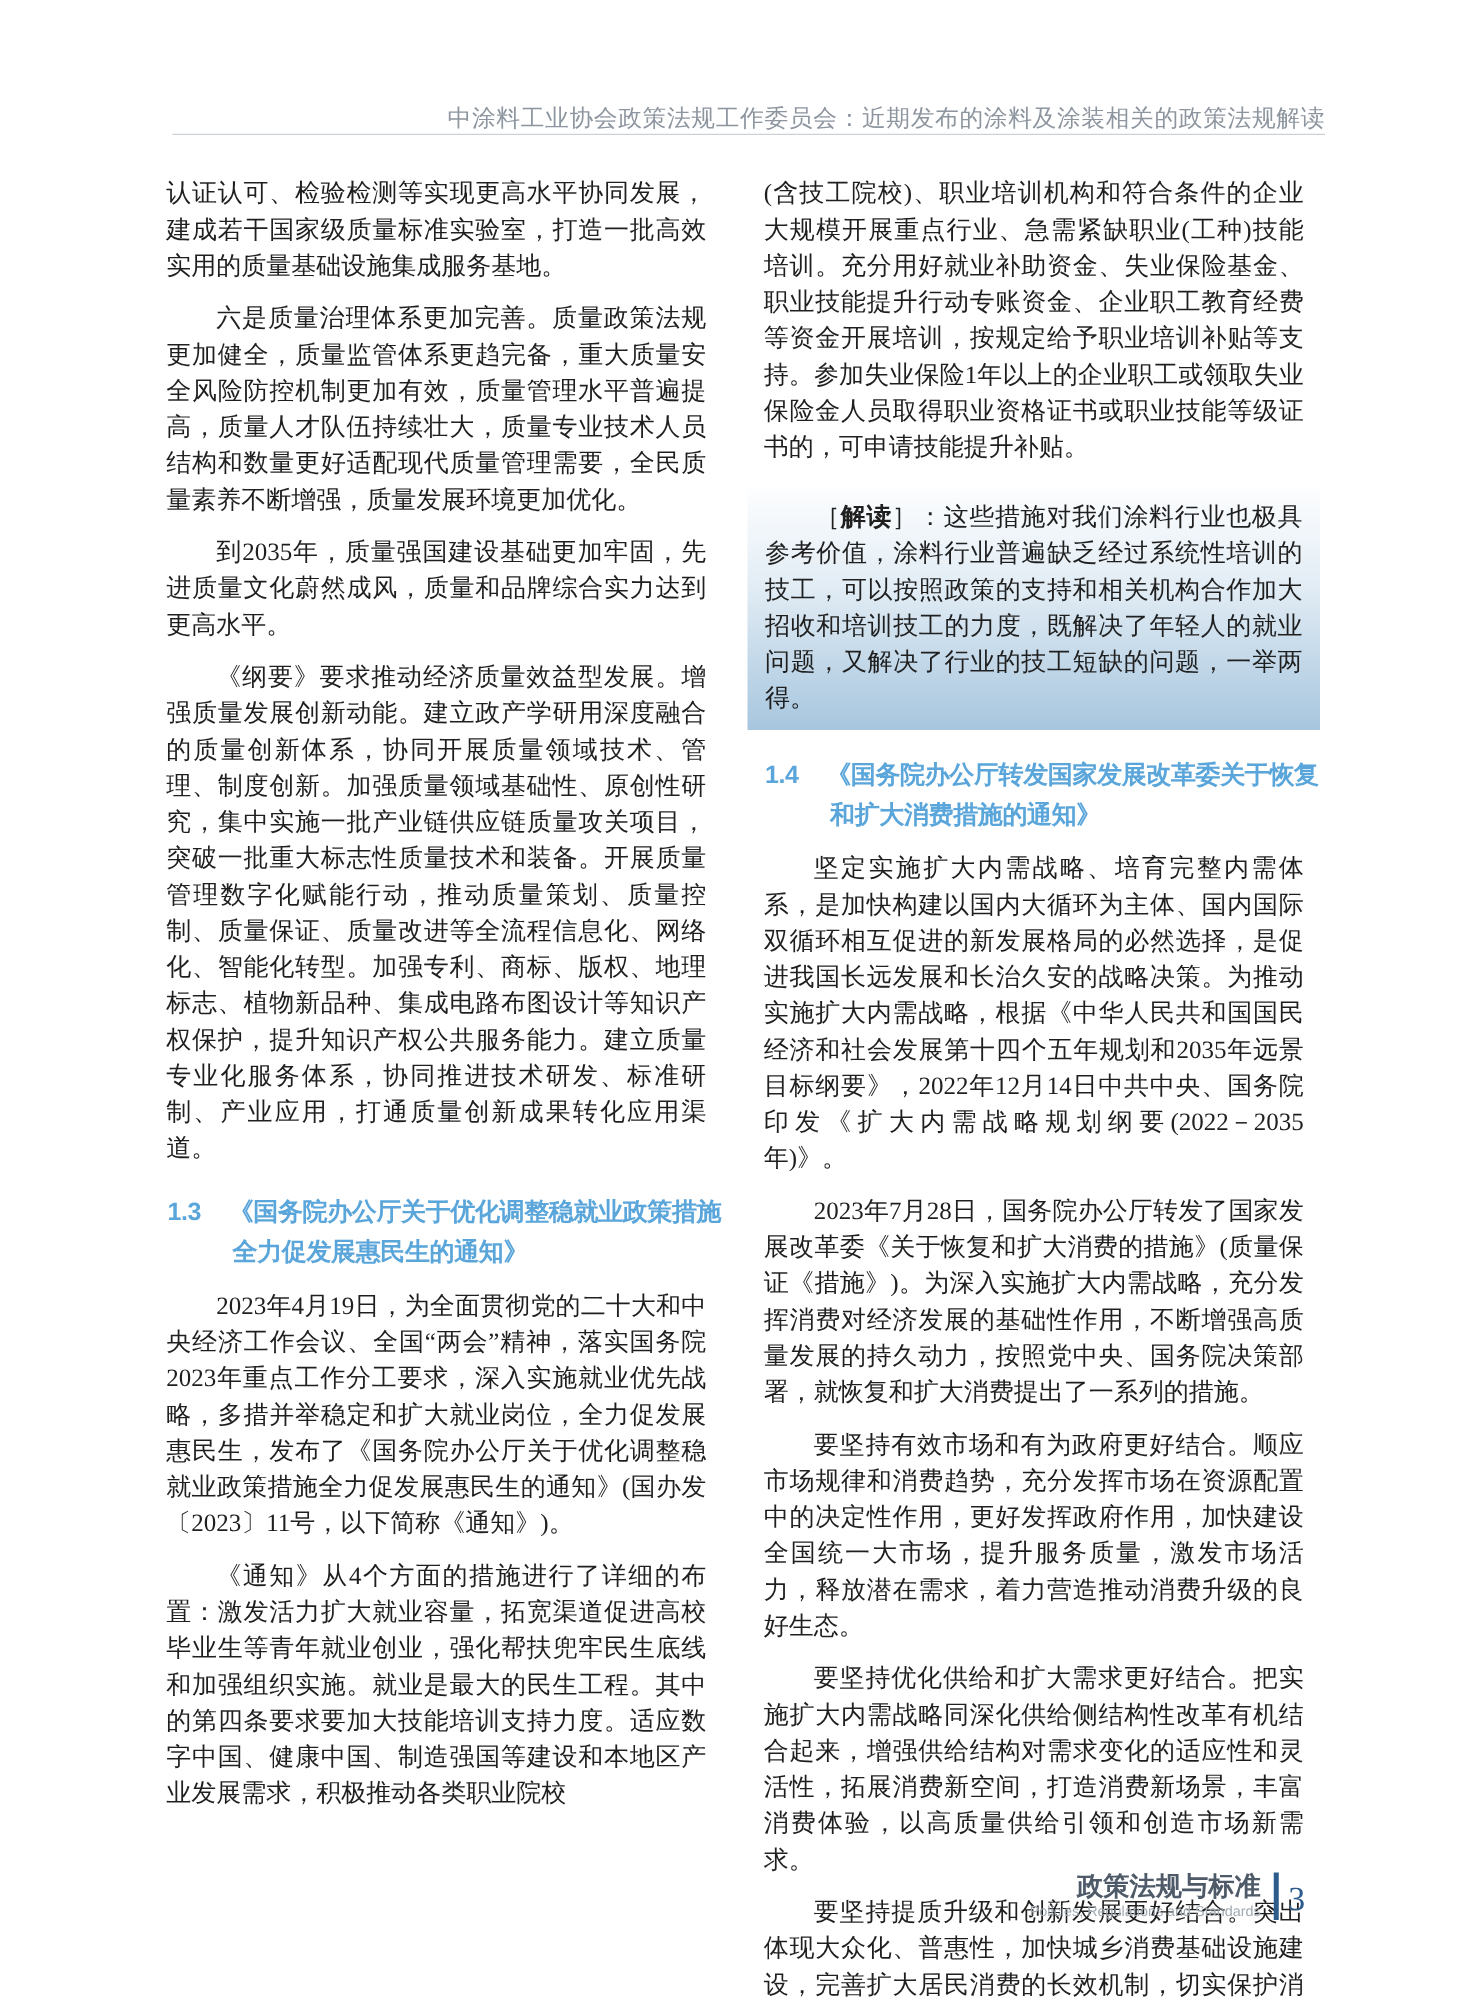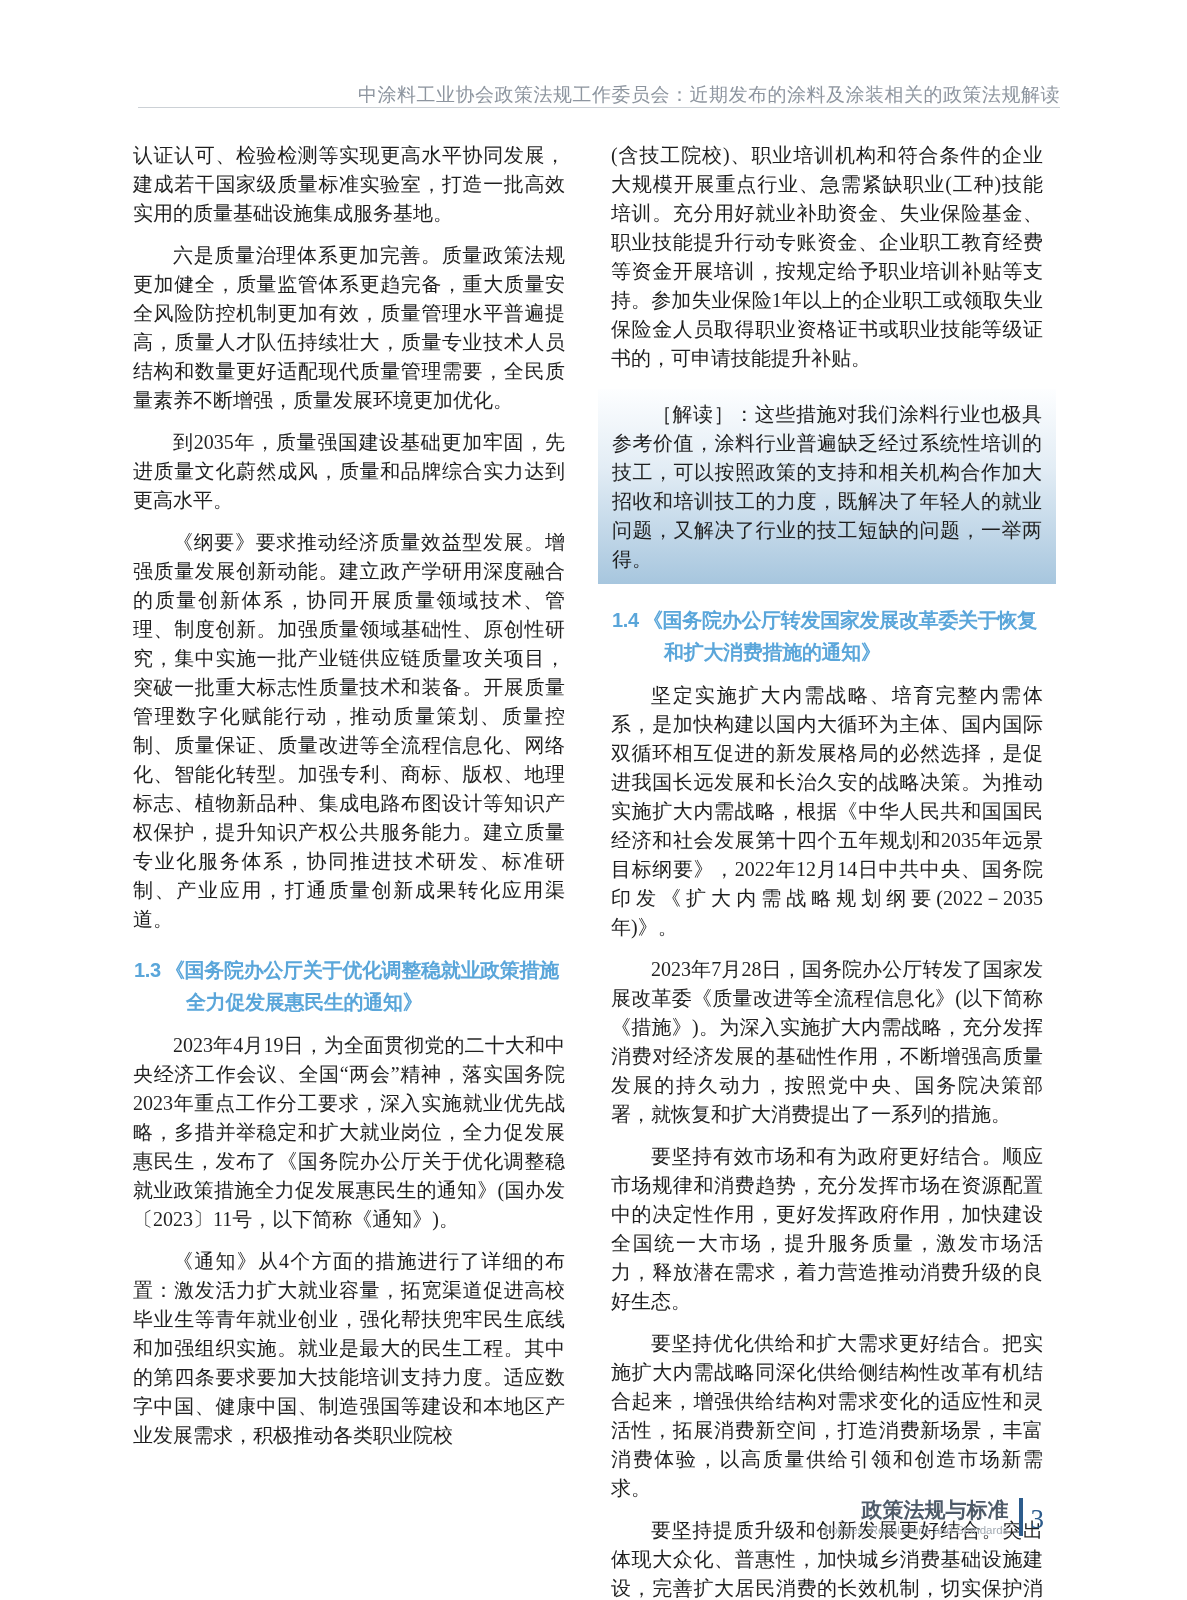--- a/index.html
+++ b/index.html
@@ -29,30 +29,30 @@
   .col-right { left:598px; }
   .col p { margin:13px; }
   .indent { text-indent:2em; }
   
   .jiedu {
     margin:16px 0 20px 0;
     padding:11px 14px 10px 14px;
     background:linear-gradient(180deg,#fdfeff 0%,#e3edf5 40%,#a7c6de 100%);
   }
   .jiedu p { margin:0; text-indent:2em; text-align:justify; }
-  .jiedu b { font-weight:normal; }
+  .jiedu b { font-weight:bold; }
   
   .sec {
     margin:20px 0 6px 14px;
     padding-left:52px; text-indent:-52px;
     font-family:"Liberation Sans","DejaVu Sans",sans-serif;
     font-weight:bold; font-size:20px; line-height:32px;
     color:#5aa6da; text-align:left; letter-spacing:-0.3px;
   }
-  .sec .no { margin-right:4px; }
+  .sec .no { margin-right:22px; }
   
   .footer {
     position:absolute; top:1498px; right:143px;
     display:flex; align-items:flex-end;
   }
   .f-text { text-align:right; }
   .f-cn {
     font-family:"Liberation Sans","DejaVu Sans",sans-serif;
     font-weight:bold; font-size:21px; line-height:24px; color:#4e5a68;
   }
@@ -93,21 +93,21 @@
   <div class="col col-right">
     <p>(含技工院校)、职业培训机构和符合条件的企业大规模开展重点行业、急需紧缺职业(工种)技能培训。充分用好就业补助资金、失业保险基金、职业技能提升行动专账资金、企业职工教育经费等资金开展培训，按规定给予职业培训补贴等支持。参加失业保险1年以上的企业职工或领取失业保险金人员取得职业资格证书或职业技能等级证书的，可申请技能提升补贴。</p>
 
     <div class="jiedu">
       <p><span>［</span><b>解读</b><span>］：</span><span>这些措施对我们涂料行业也极具参考价值，涂料行业普遍缺乏经过系统性培训的技工，可以按照政策的支持和相关机构合作加大招收和培训技工的力度，既解决了年轻人的就业问题，又解决了行业的技工短缺的问题，一举两得。</span></p>
     </div>
 
     <h2 class="sec"><span class="no">1.4</span><span>《国务院办公厅转发国家发展改革委关于恢复和扩大消费措施的通知》</span></h2>
 
     <p class="indent">坚定实施扩大内需战略、培育完整内需体系，是加快构建以国内大循环为主体、国内国际双循环相互促进的新发展格局的必然选择，是促进我国长远发展和长治久安的战略决策。为推动实施扩大内需战略，根据《中华人民共和国国民经济和社会发展第十四个五年规划和2035年远景目标纲要》，2022年12月14日中共中央、国务院印发《扩大内需战略规划纲要(2022－2035年)》。</p>
-    <p class="indent">2023年7月28日，国务院办公厅转发了国家发展改革委《质量改进等全流程信息化》(以下简称《措施》)。为深入实施扩大内需战略，充分发挥消费对经济发展的基础性作用，不断增强高质量发展的持久动力，按照党中央、国务院决策部署，就恢复和扩大消费提出了一系列的措施。</p>
+    <p class="indent">2023年7月28日，国务院办公厅转发了国家发展改革委《关于恢复和扩大消费的措施》(质量保证《措施》)。为深入实施扩大内需战略，充分发挥消费对经济发展的基础性作用，不断增强高质量发展的持久动力，按照党中央、国务院决策部署，就恢复和扩大消费提出了一系列的措施。</p>
     <p class="indent">要坚持有效市场和有为政府更好结合。顺应市场规律和消费趋势，充分发挥市场在资源配置中的决定性作用，更好发挥政府作用，加快建设全国统一大市场，提升服务质量，激发市场活力，释放潜在需求，着力营造推动消费升级的良好生态。</p>
     <p class="indent">要坚持优化供给和扩大需求更好结合。把实施扩大内需战略同深化供给侧结构性改革有机结合起来，增强供给结构对需求变化的适应性和灵活性，拓展消费新空间，打造消费新场景，丰富消费体验，以高质量供给引领和创造市场新需求。</p>
     <p class="indent">要坚持提质升级和创新发展更好结合。突出体现大众化、普惠性，加快城乡消费基础设施建设，完善扩大居民消费的长效机制，切实保护消费者权益，营造便利消费、放心消费环境，不断提升消费便利度、舒适度、满意度。</p>
     <p class="indent">具体包括一系列稳定大宗消费，扩大服务消费，</p>
   </div>
 
   <div class="footer">
     <div class="f-text">
       <div class="f-cn">政策法规与标准</div>
       <div class="f-en">Policies, Regulations and Standards</div>

